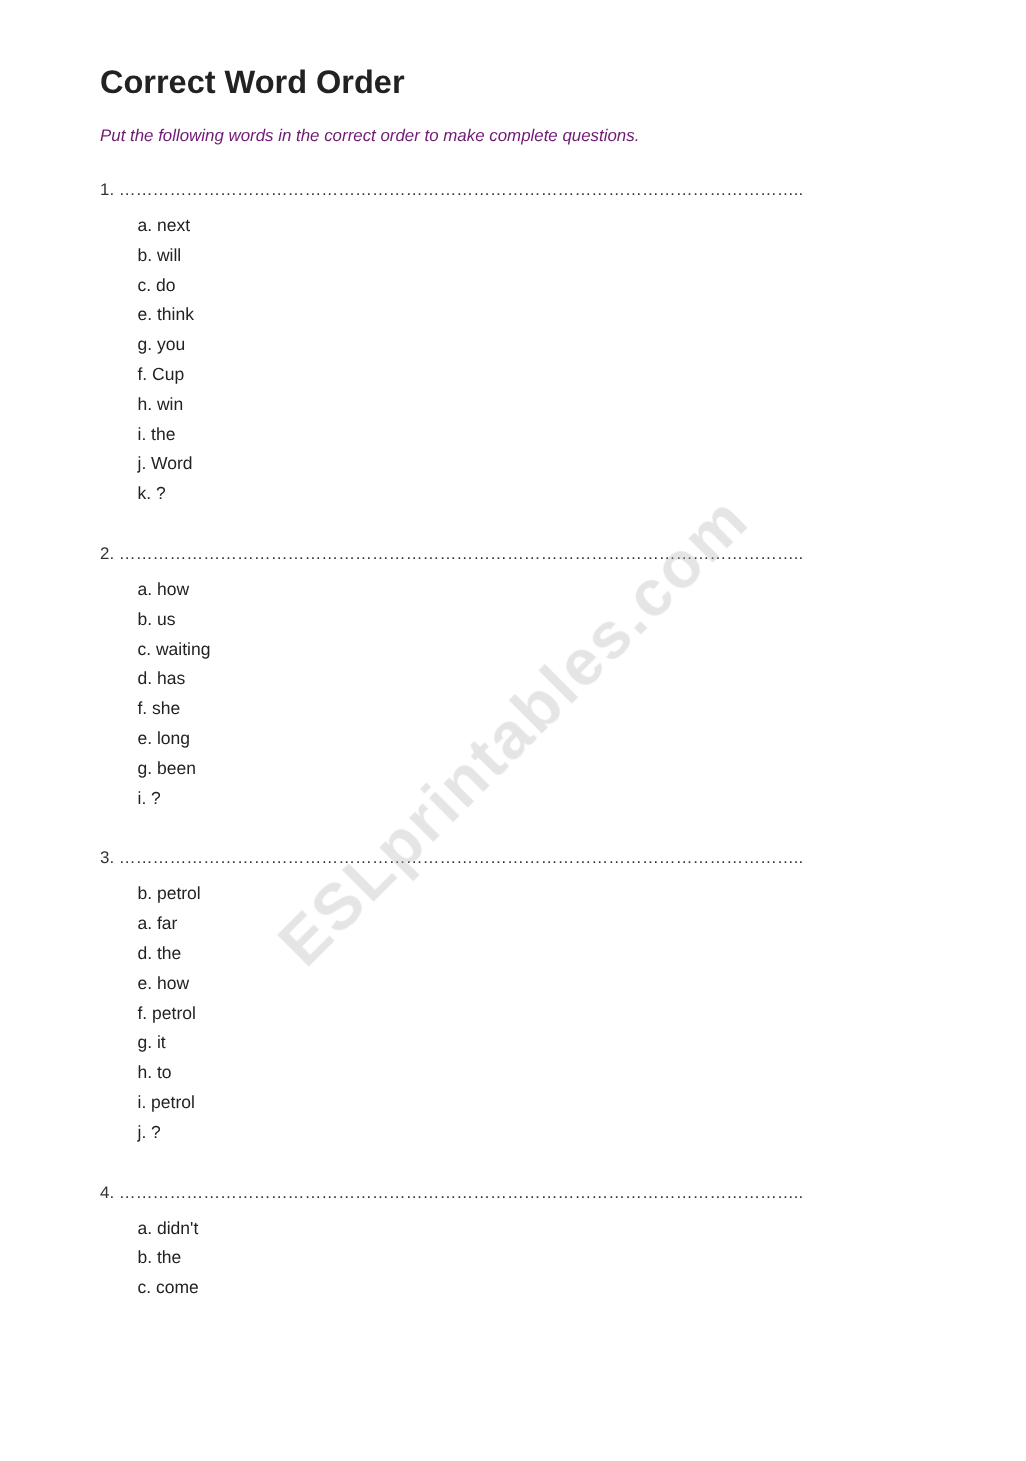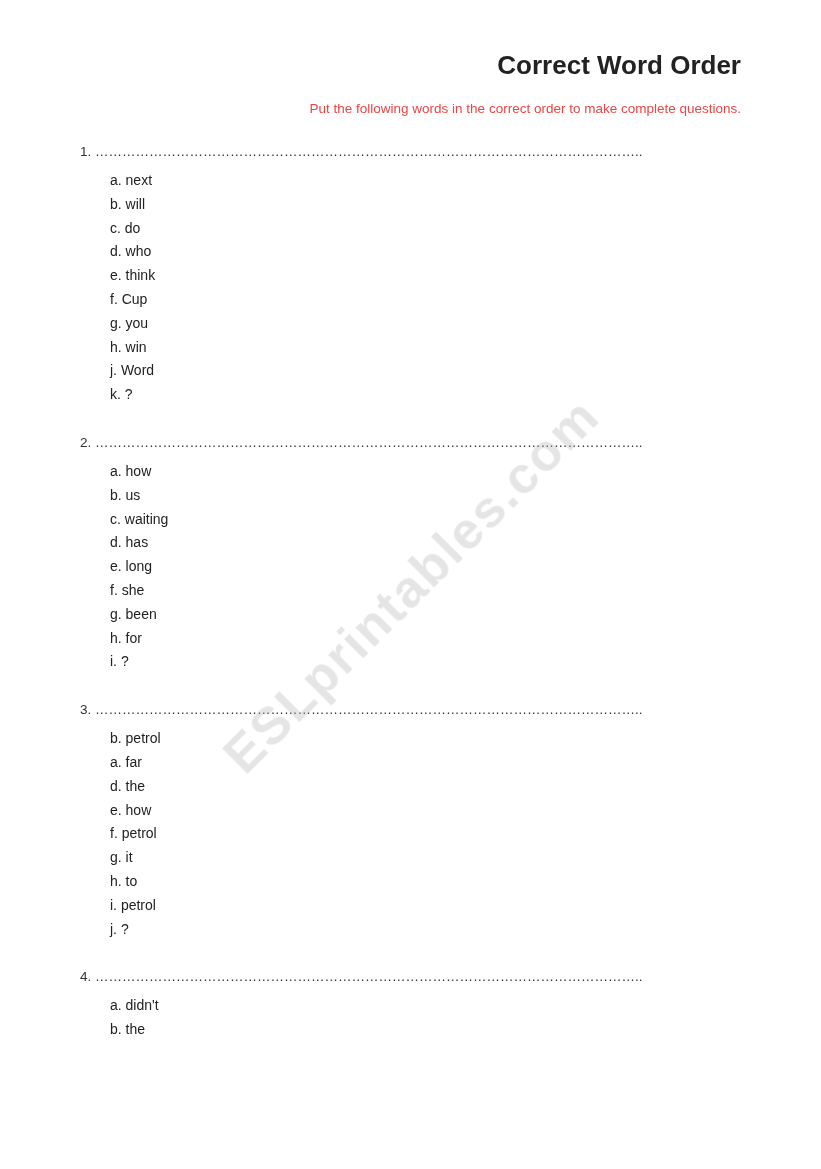--- a/index.html
+++ b/index.html
@@ -27,32 +27,33 @@
       font-size: 52px;
       color: rgba(180, 180, 180, 0.35);
       font-weight: bold;
       white-space: nowrap;
       pointer-events: none;
       z-index: 100;
       letter-spacing: 2px;
     }
 
     .page-title {
-      text-align: right;
+      text-align: left;
       font-size: 26px;
       font-weight: bold;
       margin-bottom: 20px;
       margin-top: 10px;
     }
 
     .instructions {
-      text-align: right;
+      text-align: left;
       font-size: 13.5px;
       margin-bottom: 28px;
-      color: #ef4444;
+      color: #701a75;
+      font-style: italic;
     }
 
     .question-block {
       margin-bottom: 28px;
     }
 
     .question-line {
       font-size: 13.5px;
       margin-bottom: 10px;
       color: #333;
@@ -79,40 +80,39 @@
 
 <p class="instructions">Put the following words in the correct order to make complete questions.</p>
 
 <div id="questions-container">
     <div class="question-block">
       <p class="question-line">1. …………………………………………………………………………………………………………..</p>
       <ul class="word-list">
         <li>a. next</li>
         <li>b. will</li>
         <li>c. do</li>
-        <li>d. who</li>
         <li>e. think</li>
+        <li>g. you</li>
         <li>f. Cup</li>
-        <li>g. you</li>
         <li>h. win</li>
+        <li>i. the</li>
         <li>j. Word</li>
         <li>k. ?</li>
       </ul>
     </div>
     <div class="question-block">
       <p class="question-line">2. …………………………………………………………………………………………………………..</p>
       <ul class="word-list">
         <li>a. how</li>
         <li>b. us</li>
         <li>c. waiting</li>
         <li>d. has</li>
+        <li>f. she</li>
         <li>e. long</li>
-        <li>f. she</li>
         <li>g. been</li>
-        <li>h. for</li>
         <li>i. ?</li>
       </ul>
     </div>
     <div class="question-block">
       <p class="question-line">3. …………………………………………………………………………………………………………..</p>
       <ul class="word-list">
         <li>b. petrol</li>
         <li>a. far</li>
         <li>d. the</li>
         <li>e. how</li>
@@ -121,15 +121,16 @@
         <li>h. to</li>
         <li>i. petrol</li>
         <li>j. ?</li>
       </ul>
     </div>
     <div class="question-block">
       <p class="question-line">4. …………………………………………………………………………………………………………..</p>
       <ul class="word-list">
         <li>a. didn't</li>
         <li>b. the</li>
+        <li>c. come</li>
       </ul>
     </div>
   </div>
 
 </body></html>

